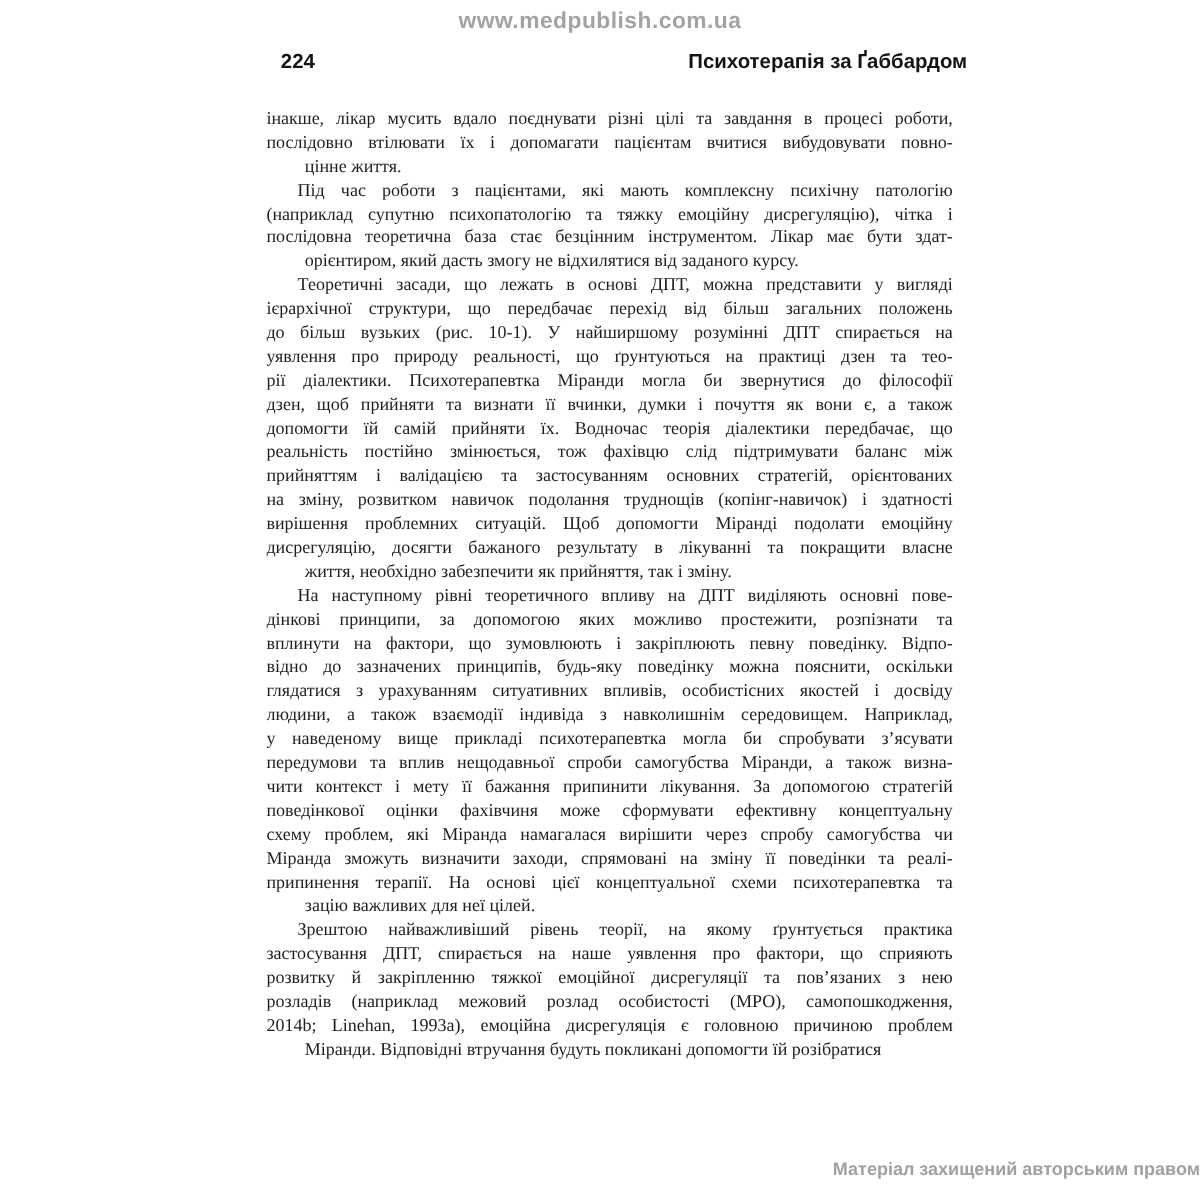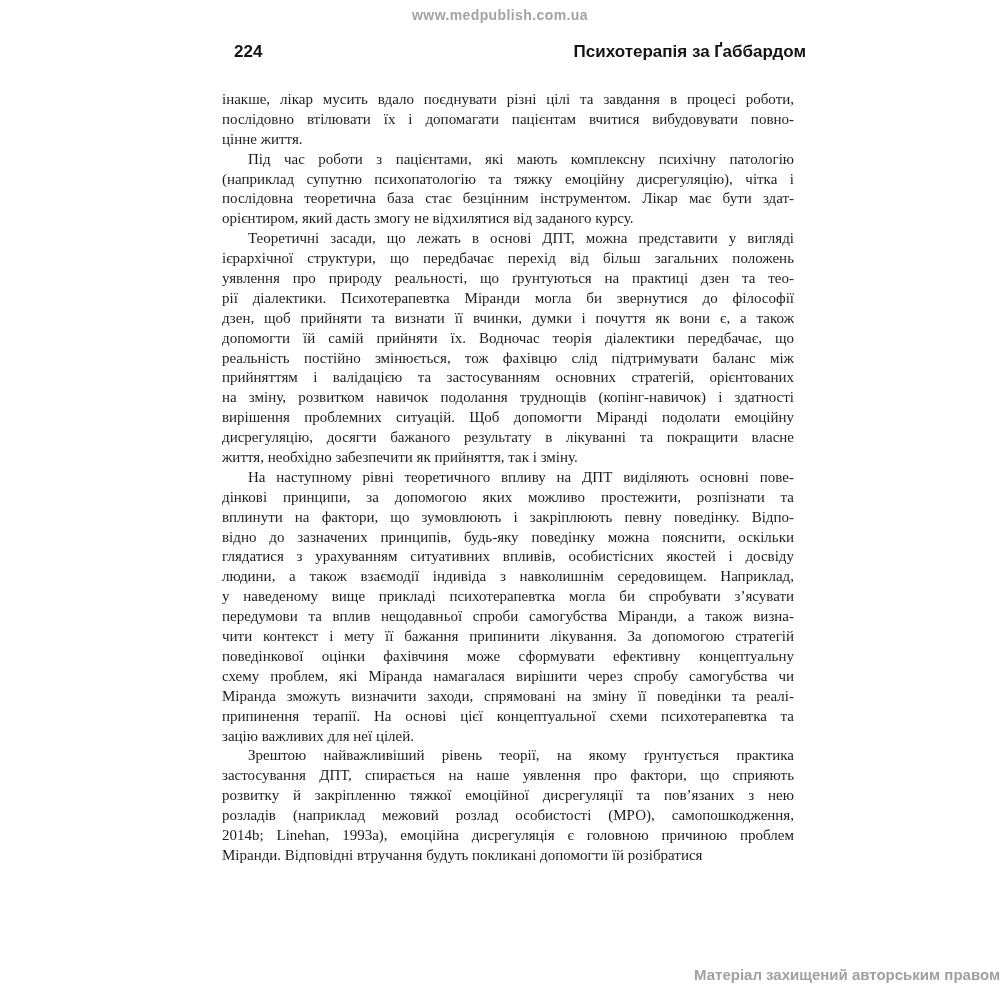--- a/index.html
+++ b/index.html
@@ -15,21 +15,21 @@
     overflow: hidden;
   }
   .watermark {
     position: absolute;
     top: 7px;
     left: 0;
     width: 100%;
     text-align: center;
     font-family: "Liberation Sans", sans-serif;
     font-weight: bold;
-    font-size: 14px;
+    font-size: 19px;
     letter-spacing: 0.4px;
     color: #a3a3a3;
   }
   .header-row {
     position: absolute;
     top: 42px;
     left: 234px;
     width: 572px;
     display: flex;
     justify-content: space-between;
@@ -55,20 +55,21 @@
   .line {
     line-height: 19.9px;
     height: 19.9px;
     text-align: justify;
     text-align-last: justify;
     white-space: normal;
     overflow: hidden;
   }
   .line.last {
     text-align-last: left;
+    margin-left: 32px;
   }
   .para.indent .line:first-child {
     text-indent: 26px;
   }
   .footer {
     position: absolute;
     top: 966px;
     left: 0;
     width: 100%;
     text-align: right;
@@ -98,20 +99,21 @@
       </div>
       <div class="para indent">
         <div class="line">Під час роботи з пацієнтами, які мають комплексну психічну патологію</div>
         <div class="line">(наприклад супутню психопатологію та тяжку емоційну дисрегуляцію), чітка і</div>
         <div class="line">послідовна теоретична база стає безцінним інструментом. Лікар має бути здат-</div>
         <div class="line last">орієнтиром, який дасть змогу не відхилятися від заданого курсу.</div>
       </div>
       <div class="para indent">
         <div class="line">Теоретичні засади, що лежать в основі ДПТ, можна представити у вигляді</div>
         <div class="line">ієрархічної структури, що передбачає перехід від більш загальних положень</div>
+        <div class="line">до більш вузьких (рис. 10-1). У найширшому розумінні ДПТ спирається на</div>
         <div class="line">уявлення про природу реальності, що ґрунтуються на практиці дзен та тео-</div>
         <div class="line">рії діалектики. Психотерапевтка Міранди могла би звернутися до філософії</div>
         <div class="line">дзен, щоб прийняти та визнати її вчинки, думки і почуття як вони є, а також</div>
         <div class="line">допомогти їй самій прийняти їх. Водночас теорія діалектики передбачає, що</div>
         <div class="line">реальність постійно змінюється, тож фахівцю слід підтримувати баланс між</div>
         <div class="line">прийняттям і валідацією та застосуванням основних стратегій, орієнтованих</div>
         <div class="line">на зміну, розвитком навичок подолання труднощів (копінг-навичок) і здатності</div>
         <div class="line">вирішення проблемних ситуацій. Щоб допомогти Міранді подолати емоційну</div>
         <div class="line">дисрегуляцію, досягти бажаного результату в лікуванні та покращити власне</div>
         <div class="line last">життя, необхідно забезпечити як прийняття, так і зміну.</div>

